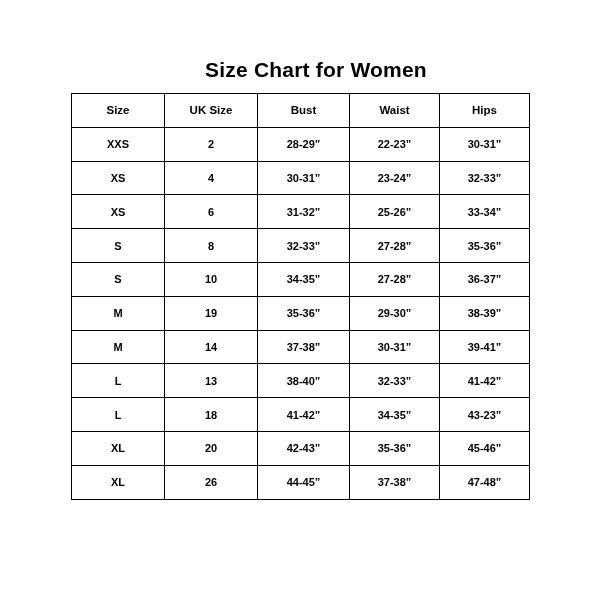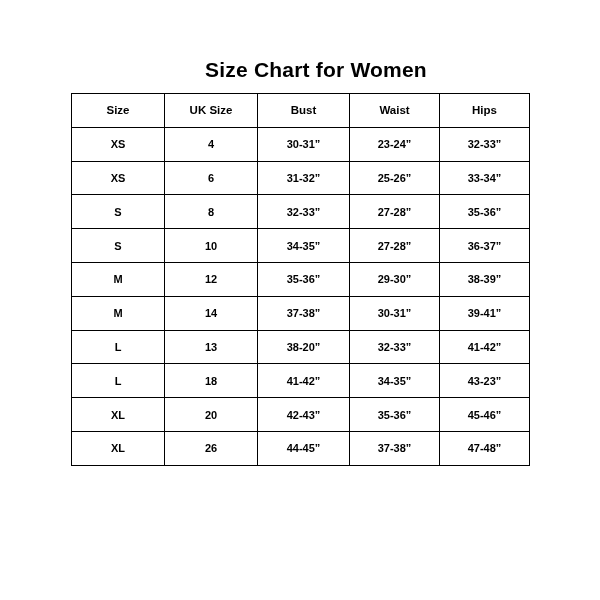--- a/index.html
+++ b/index.html
@@ -81,20 +81,27 @@
         <tr>
           <th>Size</th>
           <th>UK Size</th>
           <th>Bust</th>
           <th>Waist</th>
           <th>Hips</th>
         </tr>
       </thead>
       <tbody>
         <tr>
+          <td>XXS</td>
+          <td>2</td>
+          <td>28-29”</td>
+          <td>22-23”</td>
+          <td>30-31”</td>
+        </tr>
+        <tr>
           <td>XS</td>
           <td>4</td>
           <td>30-31”</td>
           <td>23-24”</td>
           <td>32-33”</td>
         </tr>
         <tr>
           <td>XS</td>
           <td>6</td>
           <td>31-32”</td>
@@ -110,36 +117,36 @@
         </tr>
         <tr>
           <td>S</td>
           <td>10</td>
           <td>34-35”</td>
           <td>27-28”</td>
           <td>36-37”</td>
         </tr>
         <tr>
           <td>M</td>
-          <td>12</td>
+          <td>19</td>
           <td>35-36”</td>
           <td>29-30”</td>
           <td>38-39”</td>
         </tr>
         <tr>
           <td>M</td>
           <td>14</td>
           <td>37-38”</td>
           <td>30-31”</td>
           <td>39-41”</td>
         </tr>
         <tr>
           <td>L</td>
           <td>13</td>
-          <td>38-20”</td>
+          <td>38-40”</td>
           <td>32-33”</td>
           <td>41-42”</td>
         </tr>
         <tr>
           <td>L</td>
           <td>18</td>
           <td>41-42”</td>
           <td>34-35”</td>
           <td>43-23”</td>
         </tr>

